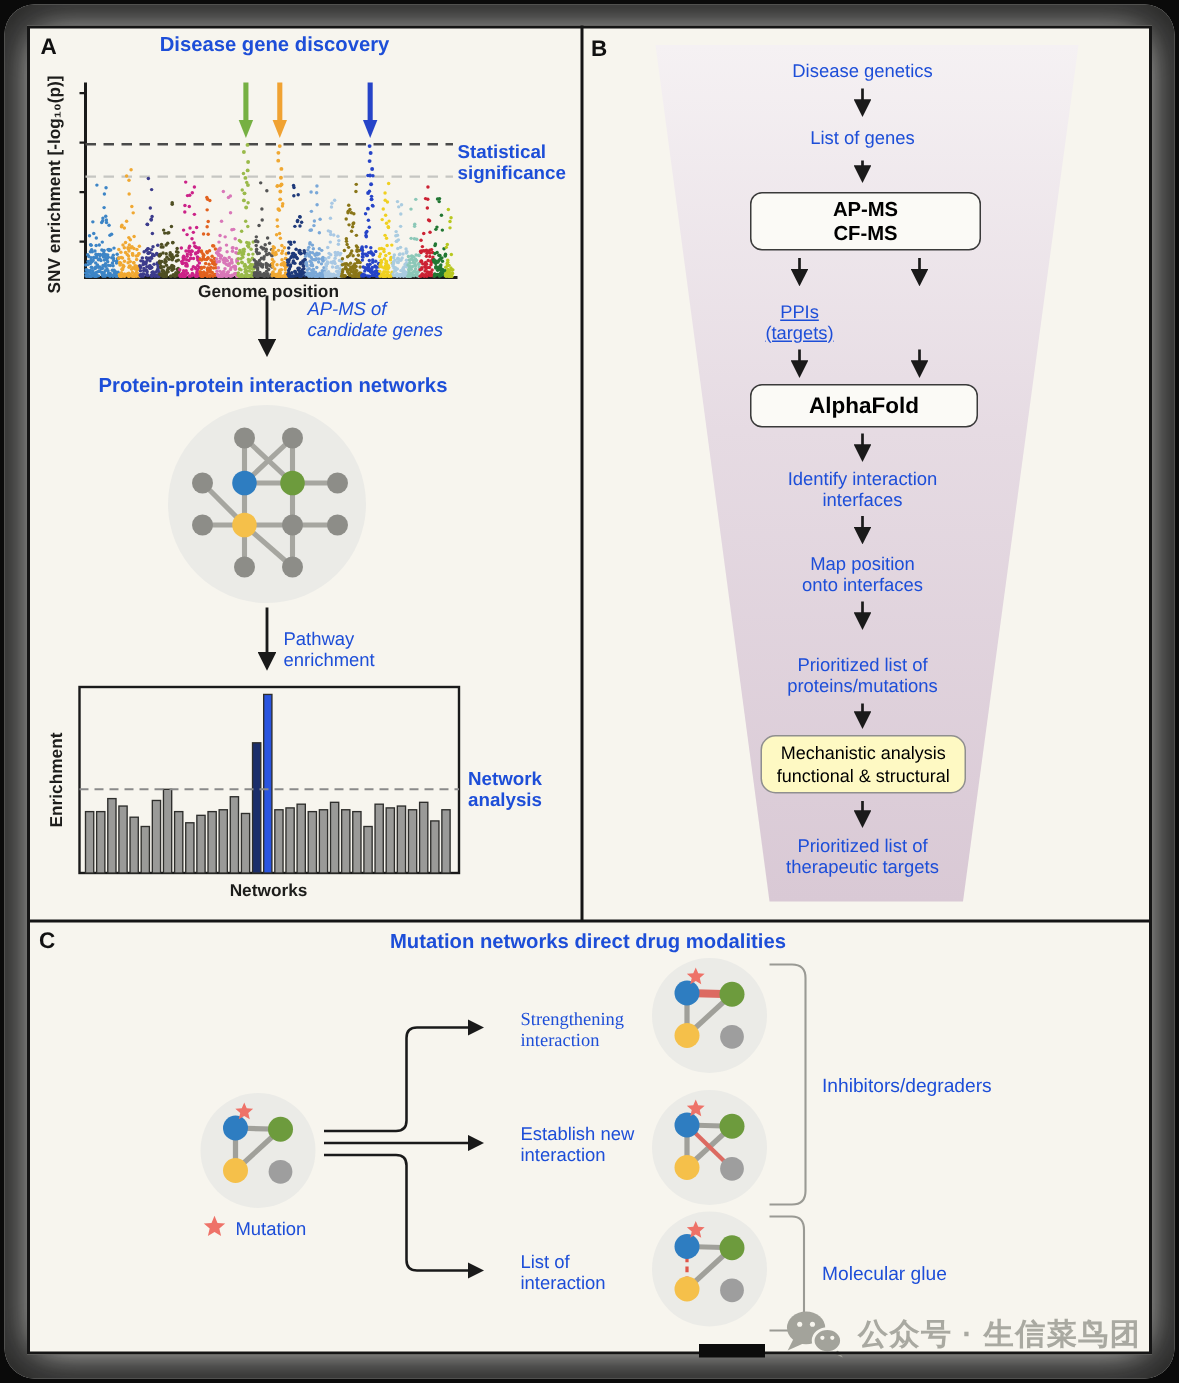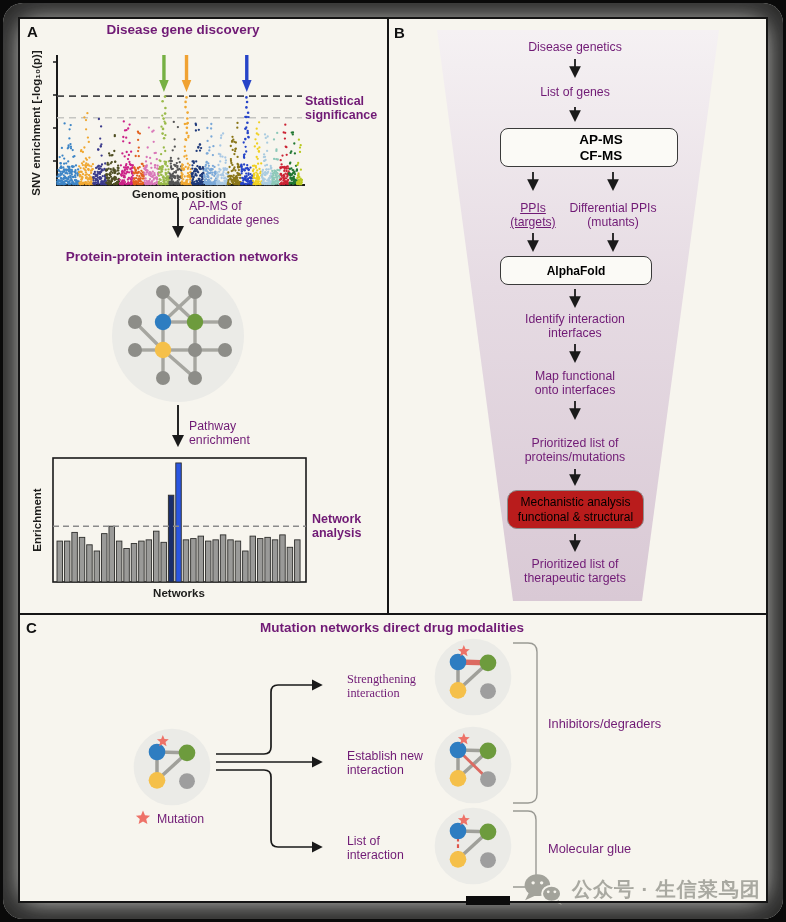--- a/index.html
+++ b/index.html
@@ -7,29 +7,29 @@
          font-family:"Liberation Sans","DejaVu Sans",sans-serif;}
   .vignette{position:absolute;inset:3px;border-radius:20px;background:#f5f5f1;
             box-shadow:inset 0 0 28px 20px rgba(12,12,12,0.88);}
   .figure{position:absolute;left:18px;top:17px;width:750px;height:886px;background:#f7f5ee;}
   .figure-border{position:absolute;inset:0;border:2.5px solid #151515;pointer-events:none;z-index:30;}
   .divider-v{position:absolute;left:369px;top:0;width:2.2px;height:597px;background:#151515;z-index:5;}
   .divider-h{position:absolute;left:0;top:596px;width:750px;height:2.2px;background:#151515;z-index:5;}
   .overlay{position:absolute;left:0;top:0;z-index:2;}
   .chart{position:absolute;z-index:3;}
   .net{position:absolute;z-index:3;}
-  .t{position:absolute;color:#701a75;font-size:12.3px;line-height:14.3px;z-index:10;}
+  .t{position:absolute;color:#1d4ed8;font-size:12.3px;line-height:14.3px;z-index:10;}
   .t .ln{display:block;}
   .b{font-weight:bold;}
   .ctr{text-align:center;}
   .panel-label{position:absolute;font-size:15px;font-weight:bold;color:#111;z-index:12;}
   .box{position:absolute;display:flex;flex-direction:column;align-items:center;justify-content:center;
        background:#fbfaf6;border:1.4px solid #3a3a3a;border-radius:8px;z-index:10;}
   .box .ln{display:block;text-align:center;}
-  .box3{background:#b91c1c;border:1.2px solid #8f8f8f;border-radius:10px;}
+  .box3{background:#fef9c3;border:1.2px solid #8f8f8f;border-radius:10px;}
   .wm{position:absolute;left:505px;top:855px;display:flex;align-items:center;z-index:20;}
   .wm-text{color:#a9a9a1;font-size:20px;letter-spacing:1px;margin-left:7px;font-weight:bold;text-align:right;}
   .bottom-bar{position:absolute;left:448px;top:879px;width:44px;height:9px;background:#0c0c0c;z-index:35;}
 </style>
 </head>
 <body>
 
 <div class="stage">
   <div class="vignette"></div>
 
@@ -2047,21 +2047,21 @@
         </g>
         <text x="151" y="159" text-anchor="middle" font-size="11.5" font-weight="bold" fill="#1d1d1b">Genome position</text>
         <text x="12" y="84" text-anchor="middle" font-size="11.5" font-weight="bold" fill="#1d1d1b" transform="rotate(-90 12 84)">SNV enrichment [-log₁₀(p)]</text>
       </svg>
 
     <div class="t b" style="left:287px;top:77px;font-size:12.5px;">
       <span class="ln">Statistical</span>
       <span class="ln">significance</span>
     </div>
 
-    <div class="t" style="left:171px;top:182px;">
+    <div class="t" style="left:187px;top:182px;font-style:italic;">
       <span class="ln">AP-MS of</span>
       <span class="ln">candidate genes</span>
     </div>
 
     <div class="t b ctr" style="left:10px;top:233px;width:308px;font-size:13.5px;">Protein-protein interaction networks</div>
 
     <svg class="net" id="net-ppi" style="left:90px;top:249px;" width="140" height="140" viewBox="0 0 140 140">
         <circle cx="70" cy="70" r="66" fill="#ebebe7"></circle>
         <line x1="55" y1="26" x2="55" y2="56" stroke="#a6a6a0" stroke-width="3.4"></line>
         <line x1="55" y1="56" x2="55" y2="84" stroke="#a6a6a0" stroke-width="3.4"></line>
@@ -2137,44 +2137,40 @@
       </svg>
 
     <div class="t b" style="left:294px;top:495px;font-size:12.5px;">
       <span class="ln">Network</span>
       <span class="ln">analysis</span>
     </div>
 
     <div class="t ctr" style="left:447px;top:23px;width:220px;">Disease genetics</div>
     <div class="t ctr" style="left:447px;top:68px;width:220px;">List of genes</div>
 
-    <div class="box" style="left:482px;top:111px;width:152px;height:37px;font-size:13.5px;line-height:16px;font-weight:bold;padding-left:24px;">
+    <div class="box" style="left:482px;top:111px;width:152px;height:37px;font-size:13.5px;line-height:16px;font-weight:bold;">
       <span class="ln">AP-MS</span>
       <span class="ln">CF-MS</span>
     </div>
 
     <div class="t ctr" style="left:470px;top:185px;width:90px;font-size:12.2px;line-height:13.6px;text-decoration:underline;">
       <span class="ln">PPIs</span>
       <span class="ln">(targets)</span>
     </div>
-    <div class="t ctr" style="left:530px;top:185px;width:130px;font-size:12.2px;line-height:13.6px;">
-      <span class="ln">Differential PPIs</span>
-      <span class="ln">(mutants)</span>
-    </div>
-
-    <div class="box" style="left:482px;top:239px;width:150px;height:27px;font-size:12px;font-weight:bold;">
+
+    <div class="box" style="left:482px;top:239px;width:150px;height:27px;font-size:15px;font-weight:bold;">
       <span class="ln">AlphaFold</span>
     </div>
 
     <div class="t ctr" style="left:467px;top:295px;width:180px;">
       <span class="ln">Identify interaction</span>
       <span class="ln">interfaces</span>
     </div>
     <div class="t ctr" style="left:467px;top:352px;width:180px;">
-      <span class="ln">Map functional</span>
+      <span class="ln">Map position</span>
       <span class="ln">onto interfaces</span>
     </div>
     <div class="t ctr" style="left:467px;top:419px;width:180px;">
       <span class="ln">Prioritized list of</span>
       <span class="ln">proteins/mutations</span>
     </div>
 
     <div class="box box3" style="left:489px;top:473px;width:135px;height:37px;font-size:12px;line-height:15px;">
       <span class="ln">Mechanistic analysis</span>
       <span class="ln">functional &amp; structural</span>

